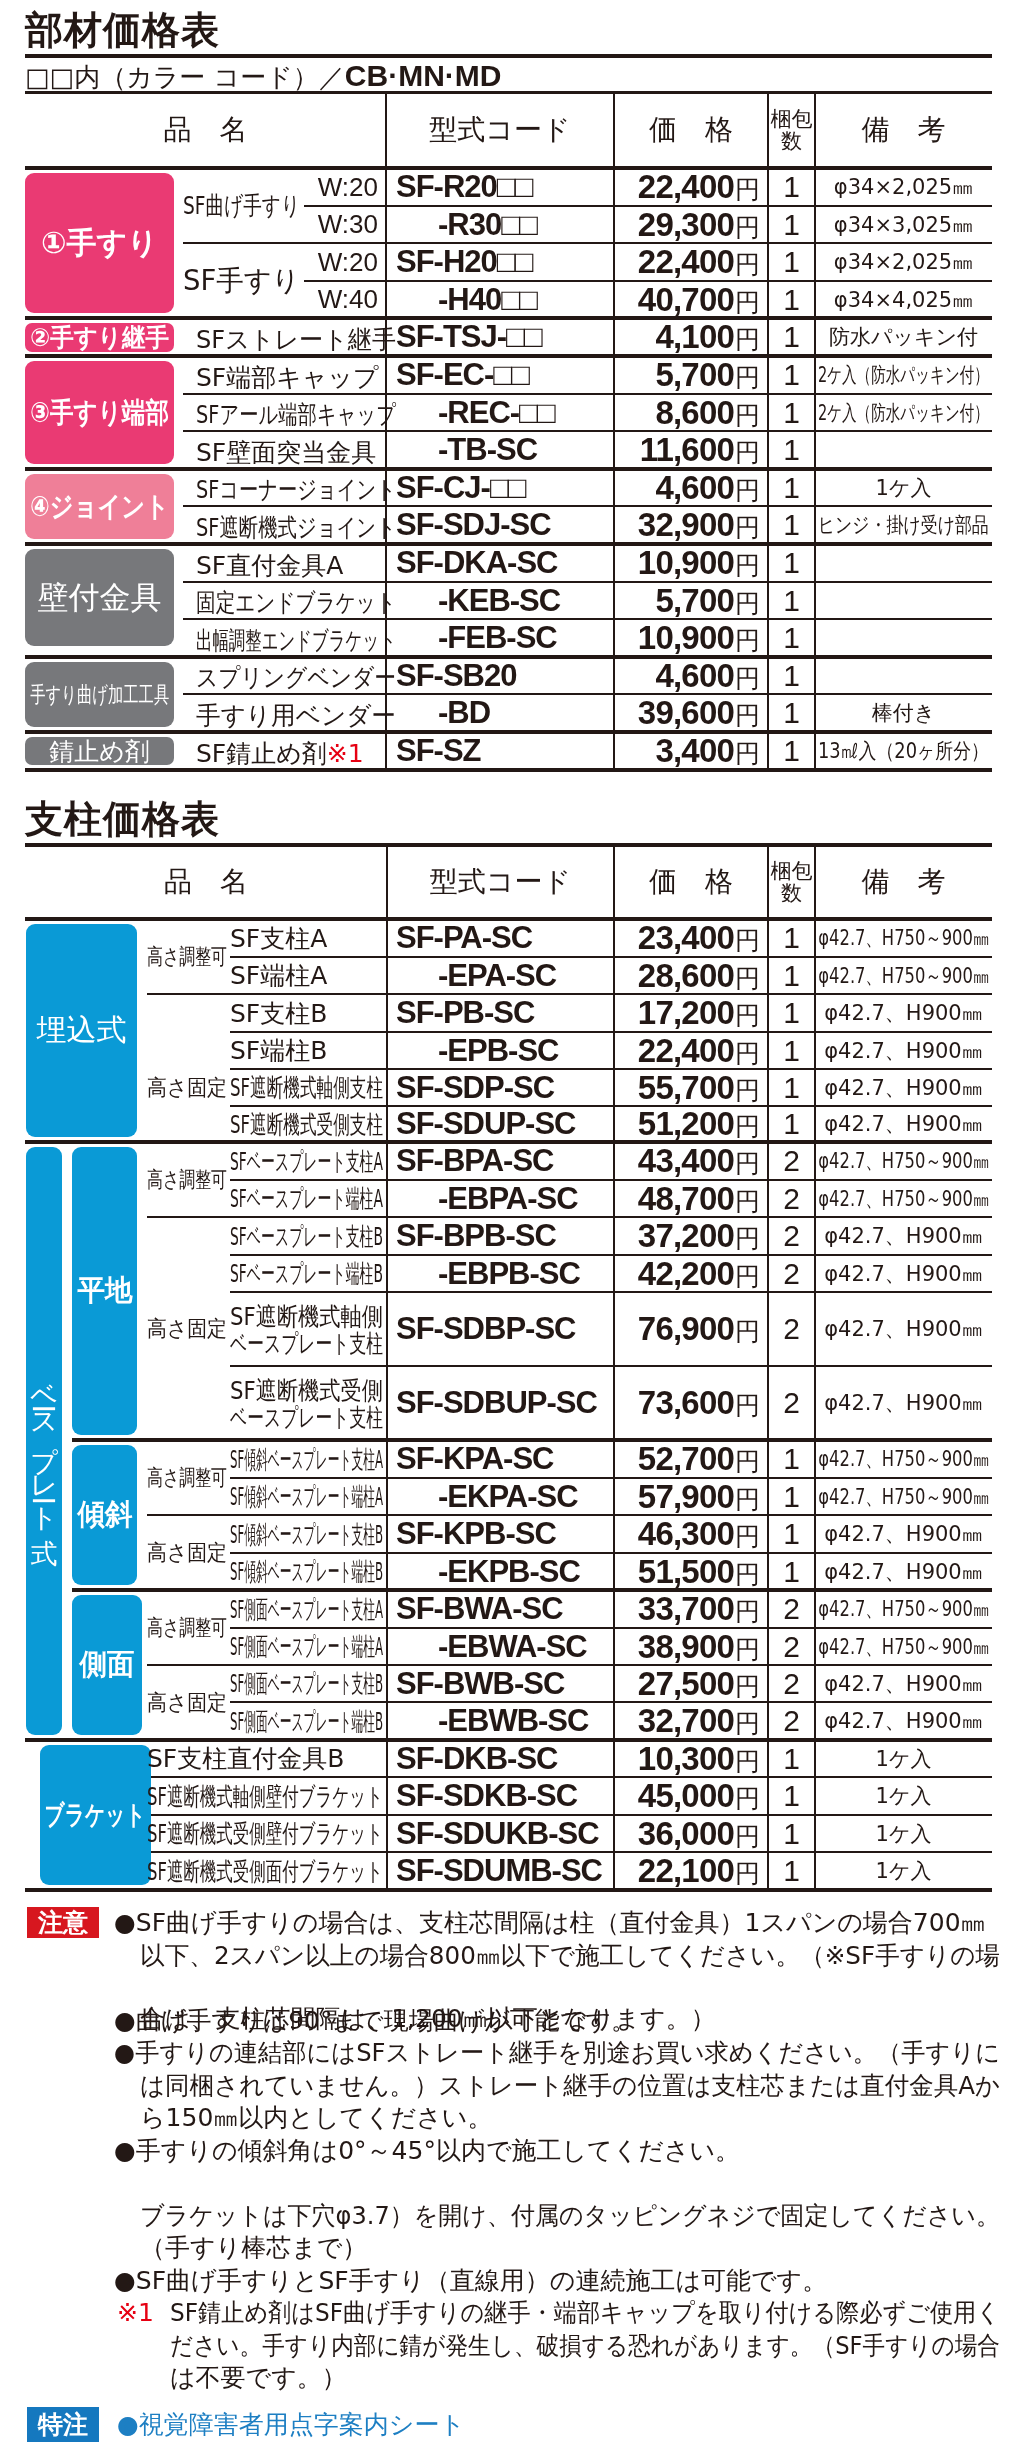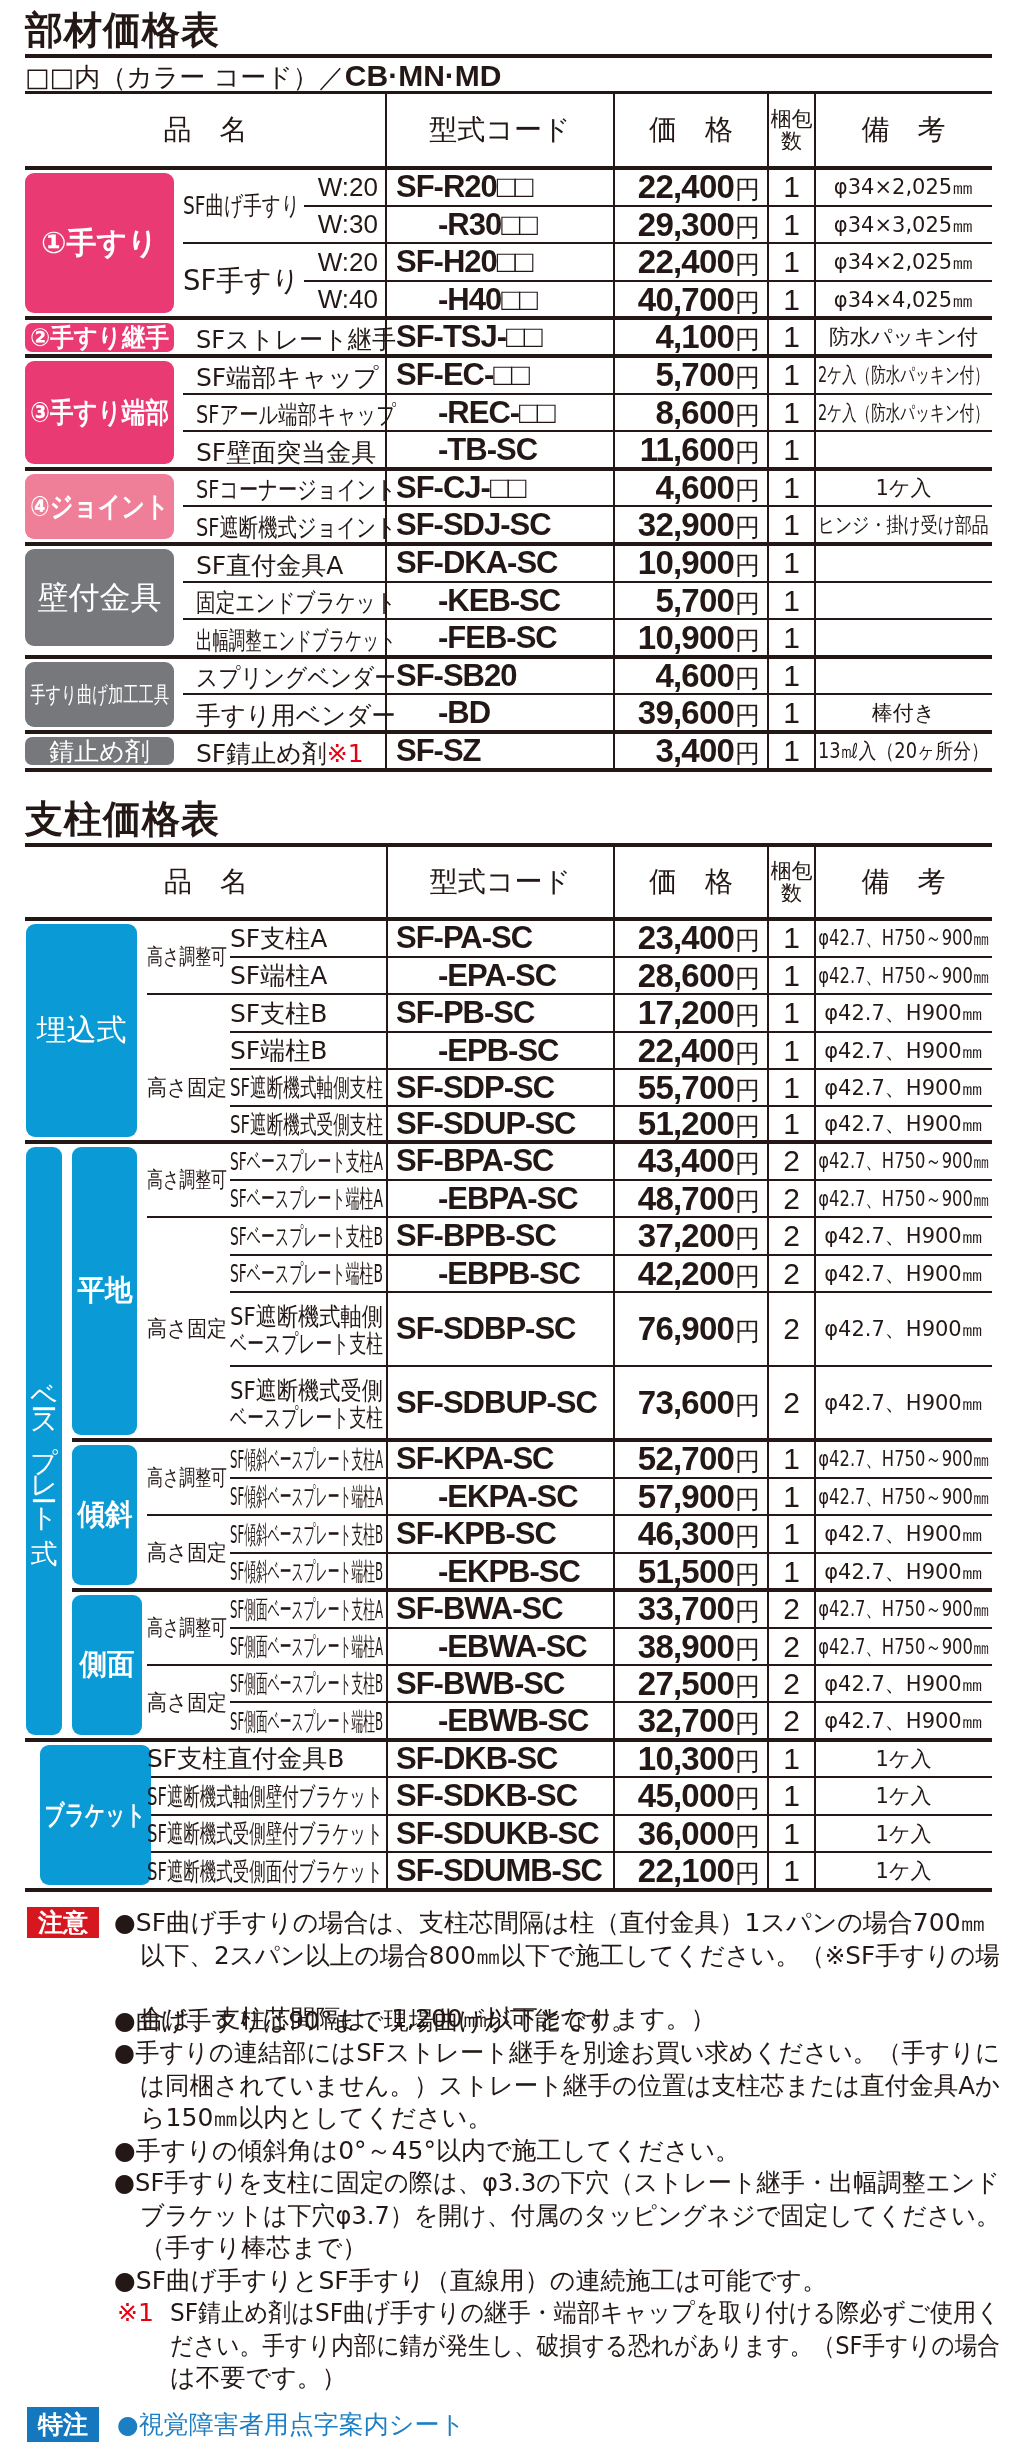--- a/index.html
+++ b/index.html
@@ -904,23 +904,20 @@
     </div>
   <div class="note fit" style="left:140px;top:2069px;width:860px;">
       <span style="transform-origin: left center; transform: scaleX(0.979882);">は同梱されていません。）ストレート継手の位置は支柱芯または直付金具Aか</span>
     </div>
   <div class="note fit" style="left:140px;top:2101px;width:860px;">
       <span>ら150㎜以内としてください。</span>
     </div>
   <div class="note fit" style="left:114px;top:2134px;width:886px;">
       <span>●手すりの傾斜角は0°～45°以内で施工してください。</span>
     </div>
-  <div class="note fit" style="left:114px;top:2166px;width:886px;">
-      <span style="transform-origin: left center; transform: scaleX(0.966688);">●SF手すりを支柱に固定の際は、φ3.3の下穴（ストレート継手・出幅調整エンド</span>
-    </div>
   <div class="note fit" style="left:140px;top:2199px;width:860px;">
       <span style="transform-origin: left center; transform: scaleX(0.961179);">ブラケットは下穴φ3.7）を開け、付属のタッピングネジで固定してください。</span>
     </div>
   <div class="note fit" style="left:140px;top:2231px;width:860px;">
       <span>（手すり棒芯まで）</span>
     </div>
   <div class="note fit" style="left:114px;top:2264px;width:886px;">
       <span>●SF曲げ手すりとSF手すり（直線用）の連続施工は可能です。</span>
     </div>
 

